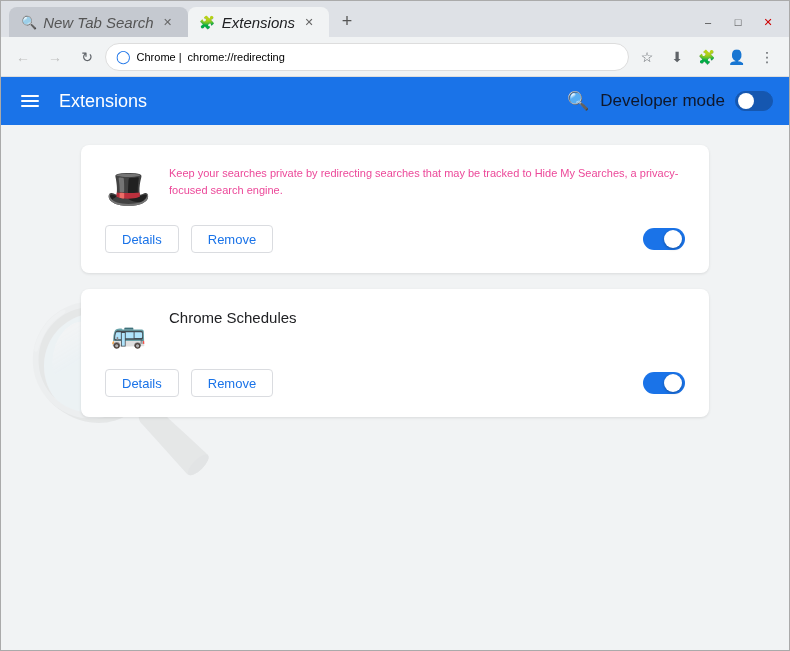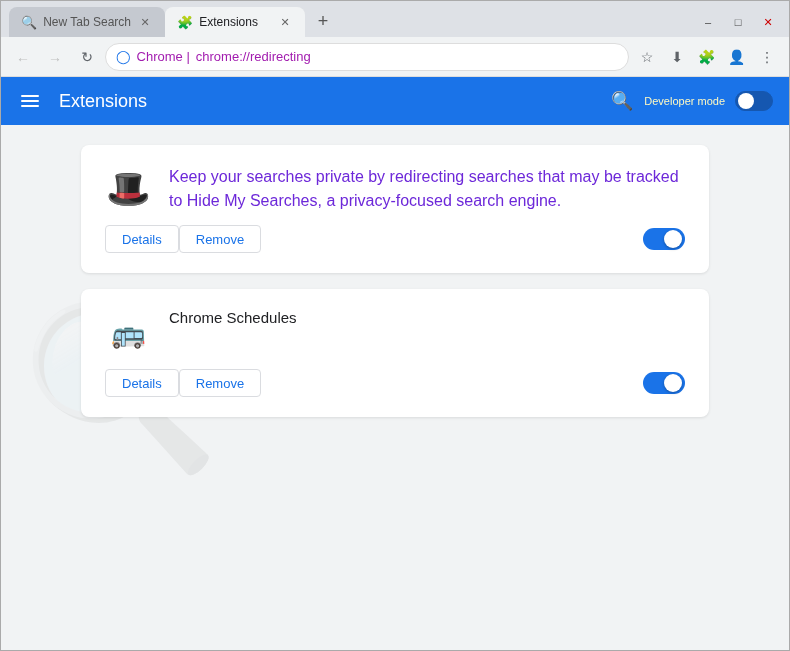--- a/index.html
+++ b/index.html
@@ -57,21 +57,22 @@
 
     .tab-icon {
       font-size: 13px;
     }
 
     .tab-label {
       flex: 1;
       overflow: hidden;
       text-overflow: ellipsis;
       white-space: nowrap;
-      font-size: 12px;
+      font-size: 15px;
+      font-style: italic;
     }
 
     .tab-close {
       width: 16px;
       height: 16px;
       border-radius: 50%;
       display: flex;
       align-items: center;
       justify-content: center;
       cursor: pointer;
@@ -151,22 +152,22 @@
       font-size: 13px;
       color: #202124;
     }
 
     .address-icon {
       color: #1a73e8;
       font-size: 13px;
     }
 
     .address-text {
-      font-size: 13px;
-      color: #a21caf;
+      font-size: 11px;
+      color: #000000;
     }
 
     .address-bold {
       font-weight: 500;
     }
 
     .nav-actions {
       display: flex;
       align-items: center;
       gap: 2px;
@@ -210,22 +211,22 @@
       gap: 10px;
     }
 
     .search-icon-header {
       color: #fff;
       font-size: 18px;
       cursor: pointer;
     }
 
     .dev-mode-label {
-      color: #fef9c3;
-      font-size: 11px;
+      color: #0f172a;
+      font-size: 17px;
     }
 
     
     .toggle {
       width: 38px;
       height: 20px;
       border-radius: 10px;
       background: #1557b0;
       position: relative;
       cursor: pointer;
@@ -323,29 +324,29 @@
     }
 
     .ext-name {
       font-size: 15px;
       font-weight: 500;
       color: #202124;
       margin-bottom: 4px;
     }
 
     .ext-desc {
-      font-size: 16px;
-      color: #6d28d9;
+      font-size: 11px;
+      color: #ec4899;
       line-height: 1.5;
     }
 
     .ext-card-bottom {
       display: flex;
       align-items: center;
-      gap: 0;
+      gap: 12px;
     }
 
     .ext-btn {
       height: 28px;
       padding: 0 16px;
       border: 1px solid #dadce0;
       border-radius: 4px;
       background: #fff;
       font-size: 13px;
       color: #1a73e8;

